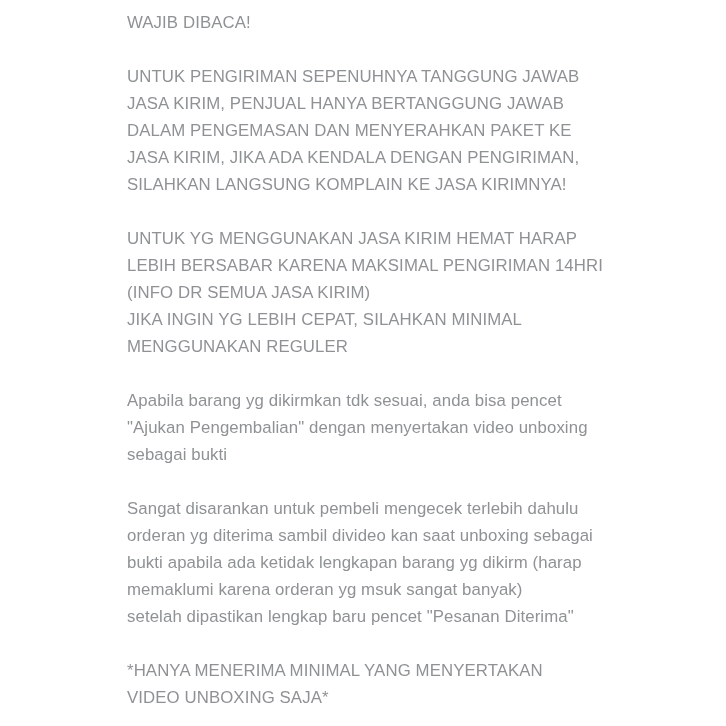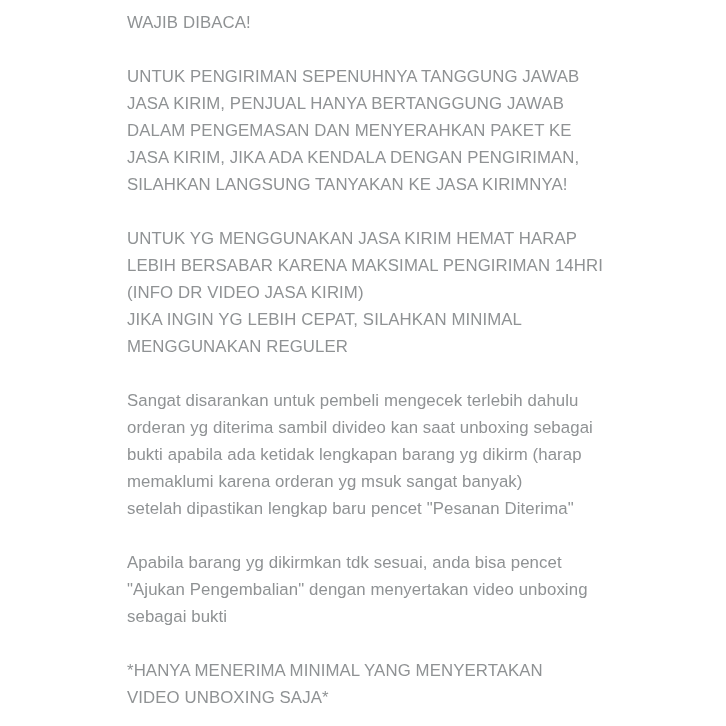--- a/index.html
+++ b/index.html
@@ -38,31 +38,31 @@
 </head>
 <body>
 
 <div class="screen">
   <div class="content">
     <p class="para">WAJIB DIBACA!</p>
     <p class="para">UNTUK PENGIRIMAN SEPENUHNYA TANGGUNG JAWAB
 JASA KIRIM, PENJUAL HANYA BERTANGGUNG JAWAB
 DALAM PENGEMASAN DAN MENYERAHKAN PAKET KE
 JASA KIRIM, JIKA ADA KENDALA DENGAN PENGIRIMAN,
-SILAHKAN LANGSUNG TANYAKAN KE JASA KIRIMNYA!</p>
+SILAHKAN LANGSUNG KOMPLAIN KE JASA KIRIMNYA!</p>
     <p class="para">UNTUK YG MENGGUNAKAN JASA KIRIM HEMAT HARAP
 LEBIH BERSABAR KARENA MAKSIMAL PENGIRIMAN 14HRI
-(INFO DR VIDEO JASA KIRIM)
+(INFO DR SEMUA JASA KIRIM)
 JIKA INGIN YG LEBIH CEPAT, SILAHKAN MINIMAL
 MENGGUNAKAN REGULER</p>
+    <p class="para">Apabila barang yg dikirmkan tdk sesuai, anda bisa pencet
+"Ajukan Pengembalian" dengan menyertakan video unboxing
+sebagai bukti</p>
     <p class="para">Sangat disarankan untuk pembeli mengecek terlebih dahulu
 orderan yg diterima sambil divideo kan saat unboxing sebagai
 bukti apabila ada ketidak lengkapan barang yg dikirm (harap
 memaklumi karena orderan yg msuk sangat banyak)
 setelah dipastikan lengkap baru pencet "Pesanan Diterima"</p>
-    <p class="para">Apabila barang yg dikirmkan tdk sesuai, anda bisa pencet
-"Ajukan Pengembalian" dengan menyertakan video unboxing
-sebagai bukti</p>
     <p class="para">*HANYA MENERIMA MINIMAL YANG MENYERTAKAN
 VIDEO UNBOXING SAJA*</p>
 
   </div>
 </div>
 
 </body></html>

